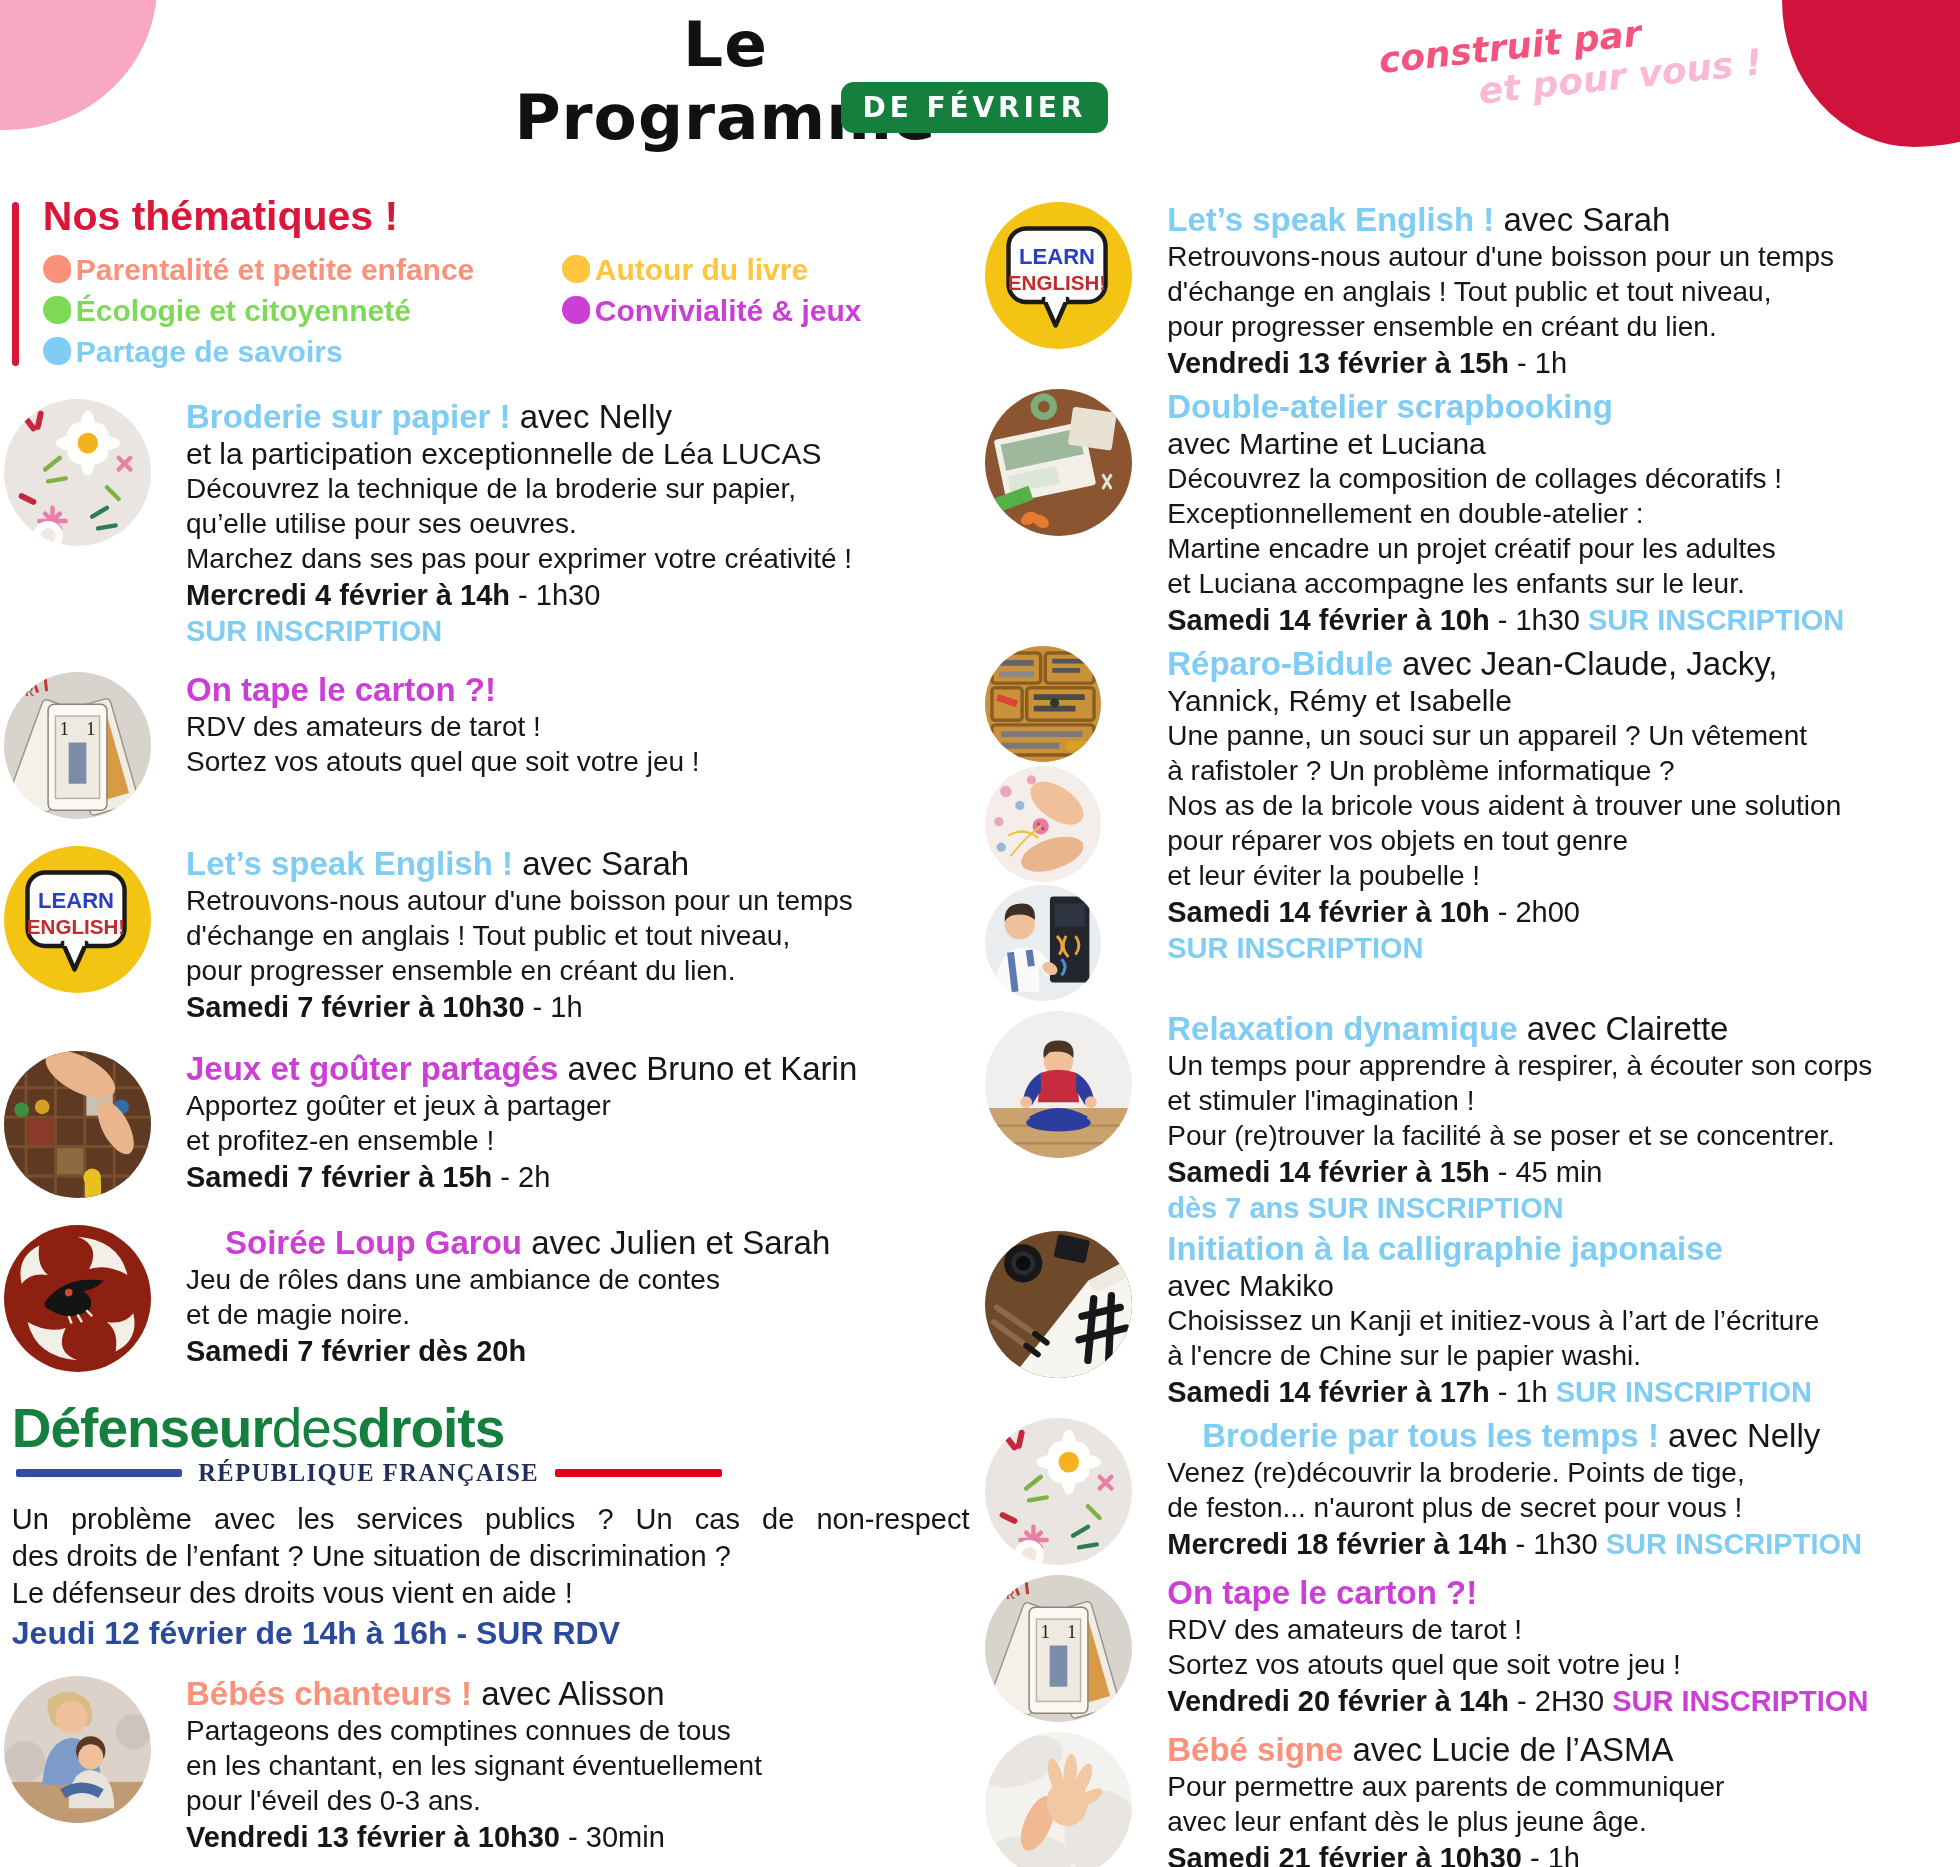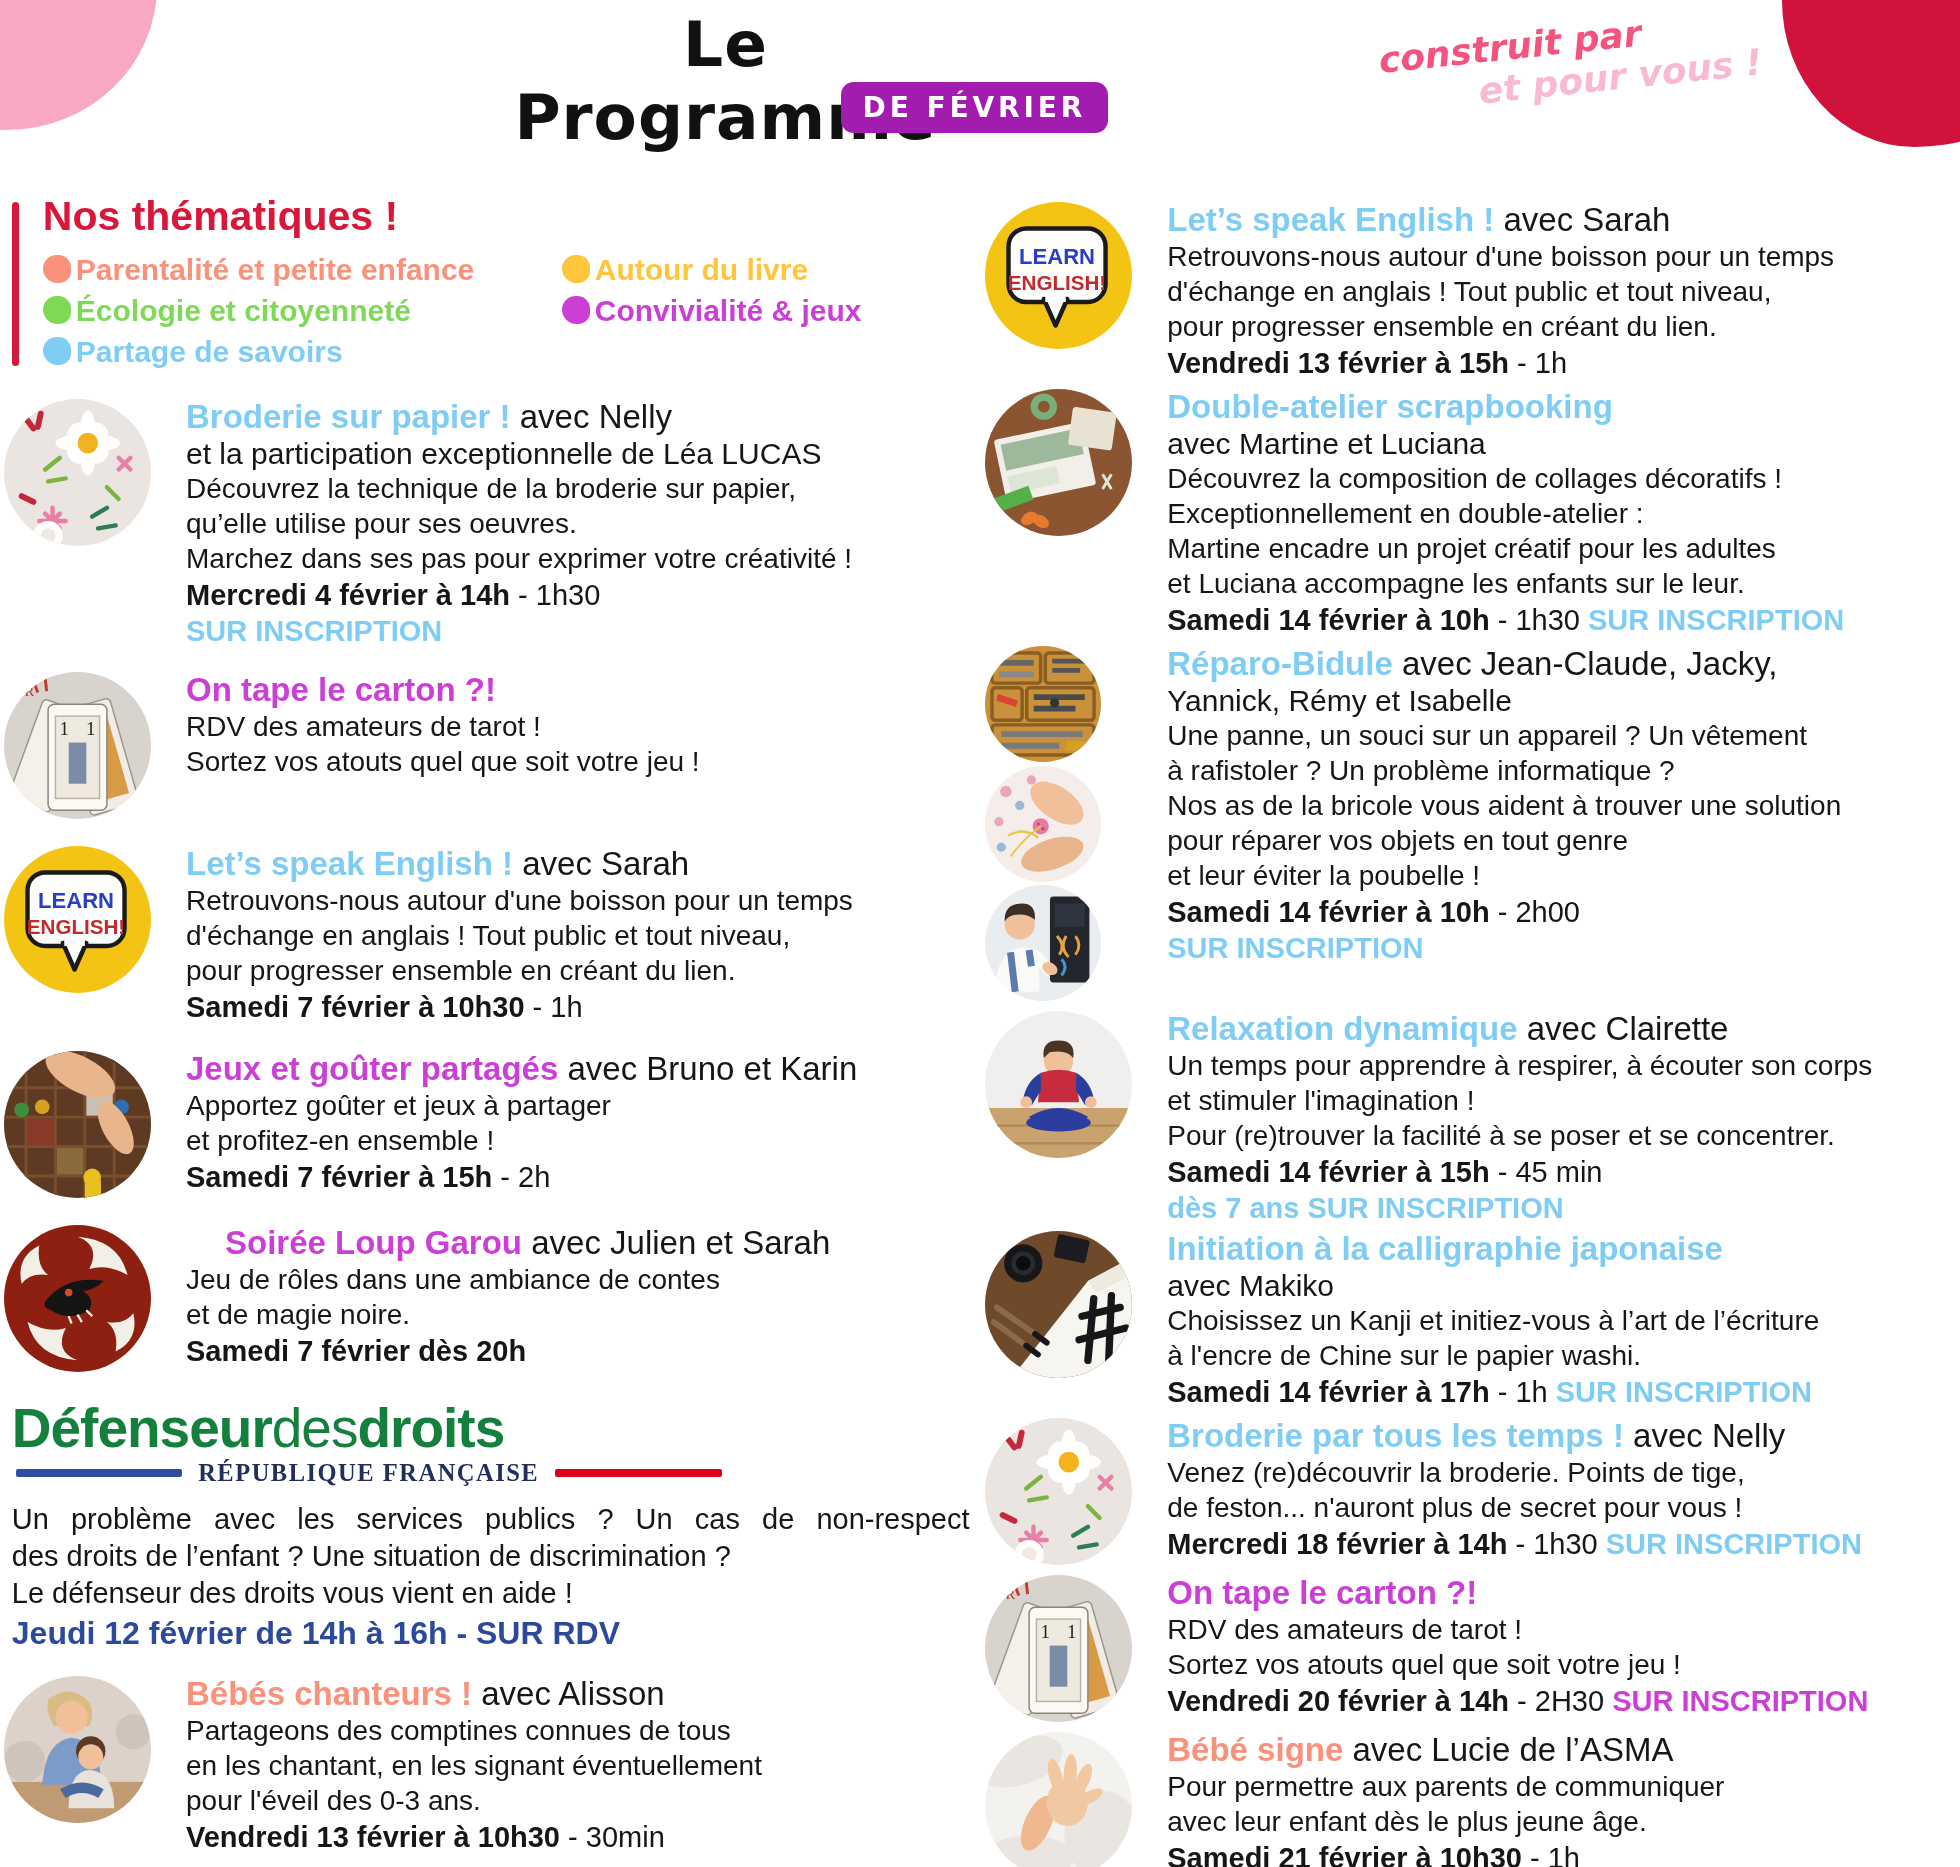--- a/index.html
+++ b/index.html
@@ -77,21 +77,21 @@
 </style>
 </head>
 <body>
 
 <div class="page">
 
   <div class="blob-pink" style="background: rgb(248, 167, 196);"></div>
   <div class="blob-red" style="background: rgb(208, 18, 60);"></div>
 
   <div class="header-title">Le Programme</div>
-  <div class="badge" style="background: #a21caf;">DE FÉVRIER</div>
+  <div class="badge" style="background: #15803d;">DE FÉVRIER</div>
 
   <div class="tagline">
     <div class="tagline-l1" style="color: rgb(244, 83, 126);">construit par</div>
     <div class="tagline-l2" style="color: rgb(249, 185, 213);">et pour vous !</div>
   </div>
 
   <div class="columns">
 
     <div class="col col-left">
 
@@ -634,21 +634,21 @@
                   <circle cx="30" cy="93" r="5" fill="#EFE9E2"></circle>
                   <g stroke="#2E7D52" stroke-width="3" stroke-linecap="round">
                     <path d="M60 80 l10 -6"></path>
                     <path d="M64 88 l12 -2"></path>
                   </g>
                 </svg>
               </div>
             </div>
     <div class="event-text">
       <div class="event-title-line">
-        <span class="event-title" style="color: rgb(127, 205, 244);">Broderie par tous les temps !</span>
+        <span class="event-title" style="color: rgb(127, 205, 244); margin-left: 35px;">Broderie par tous les temps !</span>
         <span class="event-host">avec Nelly</span>
       </div>
 
       <div class="event-desc">Venez (re)découvrir la broderie. Points de tige,
 de feston... n'auront plus de secret pour vous !</div>
       <div class="event-schedule">
         <span class="event-date">Mercredi 18 février à 14h</span>
         <span class="event-duration"> - 1h30</span>
         <span class="event-insc-inline" style="color: rgb(127, 205, 244);"> SUR INSCRIPTION</span>
       </div>

